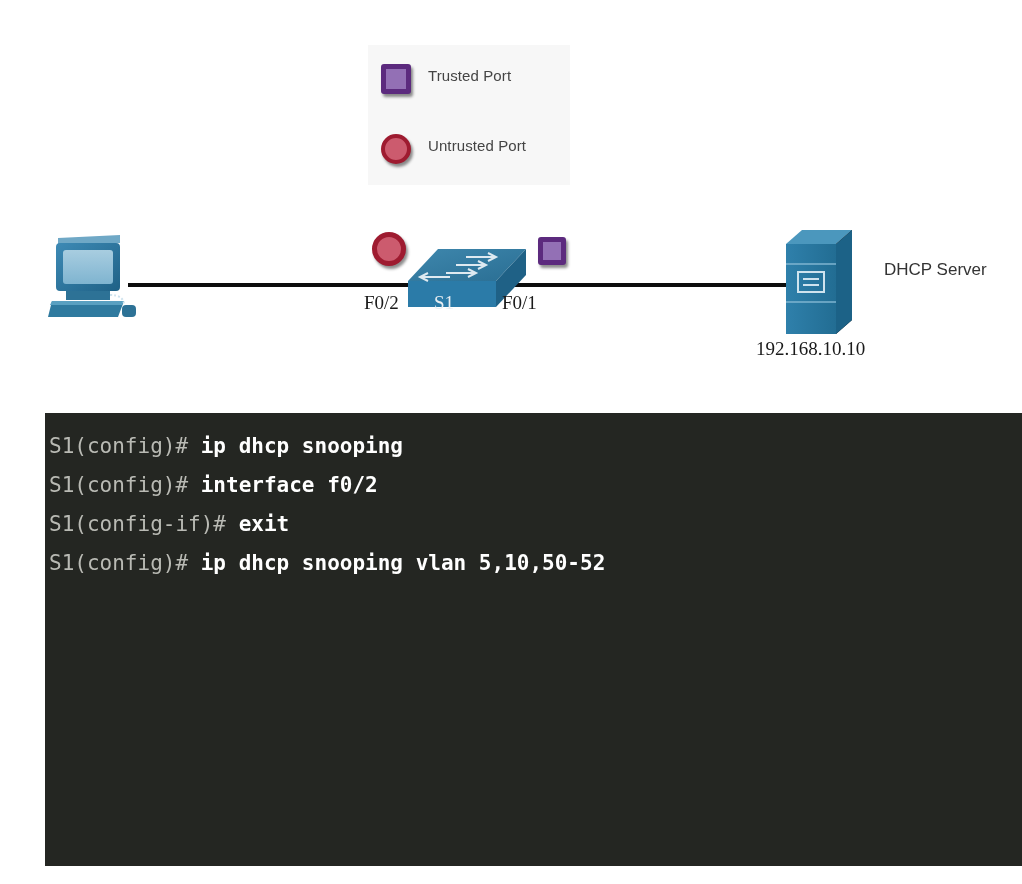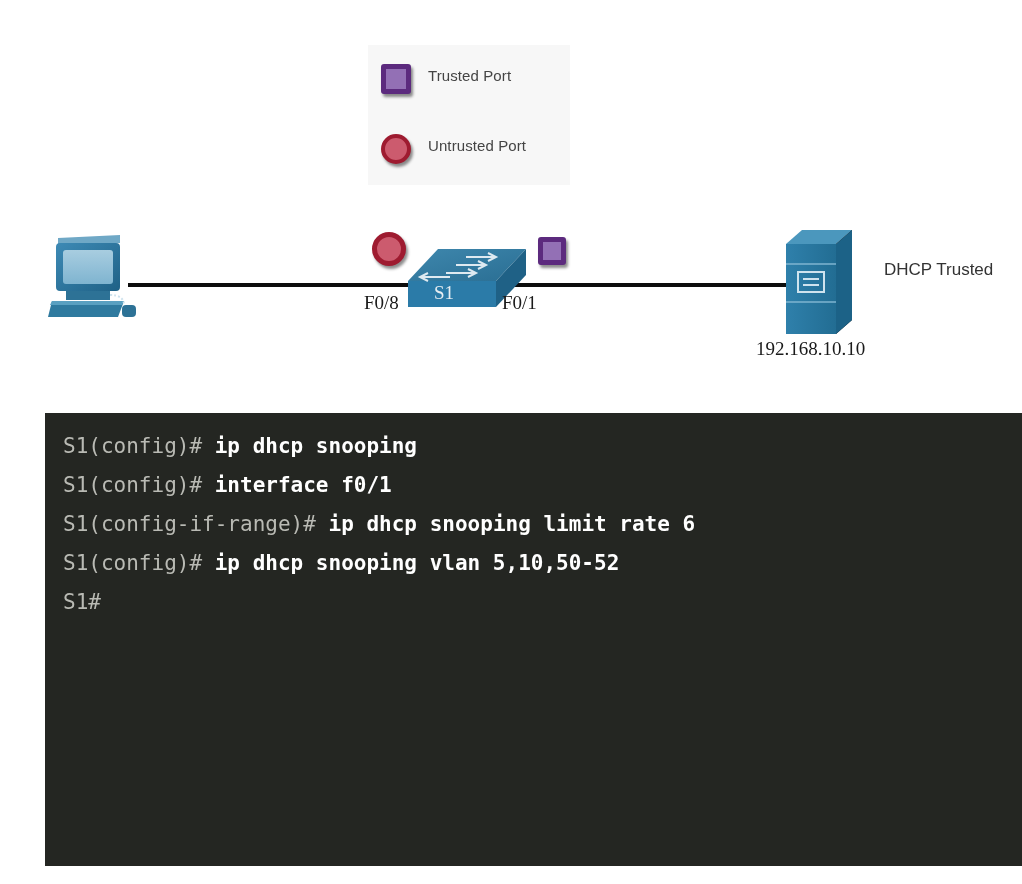--- a/index.html
+++ b/index.html
@@ -139,21 +139,21 @@
     font-size: 19px;
     color: #1a1a1a;
     white-space: nowrap;
   }
   #port-label-f05 { left: 364px; top: 92px; }
   #port-label-f01 { left: 502px; top: 92px; }
 
   #switch-name-label {
     position: absolute;
     left: 434px;
-    top: 82px;
+    top: 92px;
     font-family: "Liberation Serif", serif;
     font-size: 19px;
     color: #e8eef2;
     white-space: nowrap;
   }
 
   #server-name-label {
     position: absolute;
     left: 884px;
     top: 60px;
@@ -173,21 +173,21 @@
 
   
   #terminal {
     position: absolute;
     left: 45px;
     top: 413px;
     width: 977px;
     height: 453px;
     background: #242622;
     box-sizing: border-box;
-    padding: 14px 0 0 18px;
+    padding: 14px 0 0 4px;
   }
   .term-line {
     font-family: "DejaVu Sans Mono", monospace;
     font-size: 21px;
     line-height: 39px;
     white-space: pre;
     color: #c9c9c4;
   }
   .term-prompt { color: #b9bab4; font-weight: normal; }
   .term-cmd    { color: #ffffff; font-weight: bold; }
@@ -268,21 +268,21 @@
         <path d="M58,10 L86,10"></path>
           <path d="M80,6 L88,10 L80,14"></path>
         <path d="M14,30 L42,30"></path>
           <path d="M20,26 L12,30 L20,34"></path>
       </g>
     </svg>
   </div>
 
   <div class="port-marker-square" id="port-marker-trusted"></div>
 
-  <div class="port-label" id="port-label-f05">F0/8</div>
+  <div class="port-label" id="port-label-f05">F0/2</div>
   <div class="port-label" id="port-label-f01">F0/1</div>
   <div id="switch-name-label">S1</div>
 
   <div id="server-icon">
     <svg width="66" height="104" viewBox="0 0 66 104" xmlns="http://www.w3.org/2000/svg">
       <defs>
         <linearGradient id="srvFront" x1="0" y1="0" x2="1" y2="0">
           <stop offset="0%" stop-color="#2f80ab"></stop>
           <stop offset="100%" stop-color="#226d93"></stop>
         </linearGradient>
@@ -297,24 +297,23 @@
 
       <line x1="0" y1="34" x2="50" y2="34" stroke="#7fb4d0" stroke-width="1.5"></line>
       <line x1="0" y1="72" x2="50" y2="72" stroke="#7fb4d0" stroke-width="1.5"></line>
 
       <rect x="12" y="42" width="26" height="20" fill="none" stroke="#cfe3ee" stroke-width="2"></rect>
       <line x1="17" y1="49" x2="33" y2="49" stroke="#cfe3ee" stroke-width="2"></line>
       <line x1="17" y1="55" x2="33" y2="55" stroke="#cfe3ee" stroke-width="2"></line>
     </svg>
   </div>
 
-  <div id="server-name-label">DHCP Trusted</div>
+  <div id="server-name-label">DHCP Server</div>
   <div id="server-ip-label">192.168.10.10</div>
 
 </div>
 
 <div id="terminal">
   <div class="term-line"><span class="term-prompt">S1(config)# </span><span class="term-cmd">ip dhcp snooping</span></div>
-  <div class="term-line"><span class="term-prompt">S1(config)# </span><span class="term-cmd">interface f0/1</span></div>
-  <div class="term-line"><span class="term-prompt">S1(config-if-range)# </span><span class="term-cmd">ip dhcp snooping limit rate 6</span></div>
+  <div class="term-line"><span class="term-prompt">S1(config)# </span><span class="term-cmd">interface f0/2</span></div>
+  <div class="term-line"><span class="term-prompt">S1(config-if)# </span><span class="term-cmd">exit</span></div>
   <div class="term-line"><span class="term-prompt">S1(config)# </span><span class="term-cmd">ip dhcp snooping vlan 5,10,50-52</span></div>
-  <div class="term-line"><span class="term-prompt">S1#</span><span class="term-cmd"></span></div>
 </div>
 
 </body></html>

